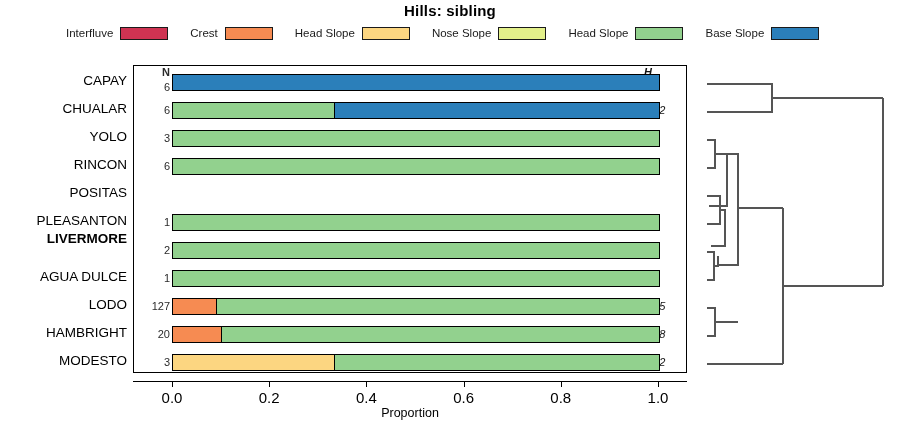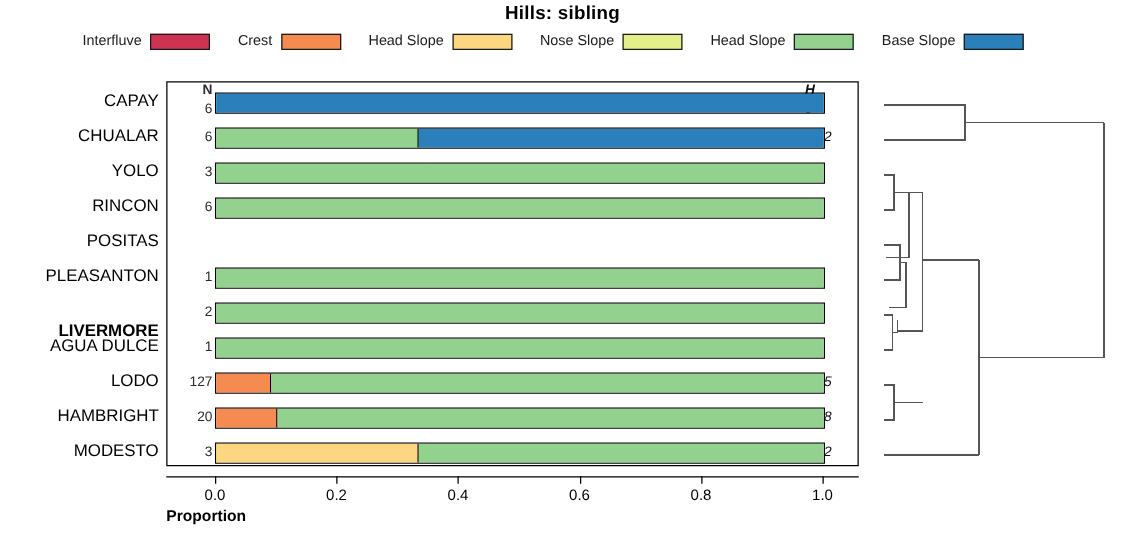--- a/index.html
+++ b/index.html
@@ -160,32 +160,31 @@
     width: 1px;
     height: 6px;
     background: #000000;
   }
   .xticklabel {
     position: absolute;
     top: 389px;
     width: 60px;
     margin-left: -30px;
     text-align: center;
-    font-size: 12px;
+    font-size: 15px;
     color: #000000;
   }
   #xaxis-title {
     position: absolute;
     left: 133px;
     top: 406px;
     width: 554px;
-    text-align: left;
+    text-align: center;
     font-size: 12.5px;
     color: #000000;
-    font-weight: bold;
   }
 
   
   #dendrogram {
     position: absolute;
     left: 687px;
     top: 60px;
     width: 213px;
     height: 320px;
   }
@@ -222,21 +221,21 @@
     </div>
   </div>
 
 <div id="ylabels">
     <div class="ylabel" style="top: 67px;">CAPAY</div>
     <div class="ylabel" style="top: 95px;">CHUALAR</div>
     <div class="ylabel" style="top: 123px;">YOLO</div>
     <div class="ylabel" style="top: 151px;">RINCON</div>
     <div class="ylabel" style="top: 179px;">POSITAS</div>
     <div class="ylabel" style="top: 207px;">PLEASANTON</div>
-    <div class="ylabel bold" style="top: 251px;">LIVERMORE</div>
+    <div class="ylabel bold" style="top: 225px;">LIVERMORE</div>
     <div class="ylabel" style="top: 263px;">AGUA DULCE</div>
     <div class="ylabel" style="top: 291px;">LODO</div>
     <div class="ylabel" style="top: 319px;">HAMBRIGHT</div>
     <div class="ylabel" style="top: 347px;">MODESTO</div>
   </div>
 
 <div id="plot-panel">
     <div class="row" style="top: 2px;">
       <div class="row-n head" style="top: -3px;">N</div>
       <div class="row-h head" style="top: -3px;">H</div>

